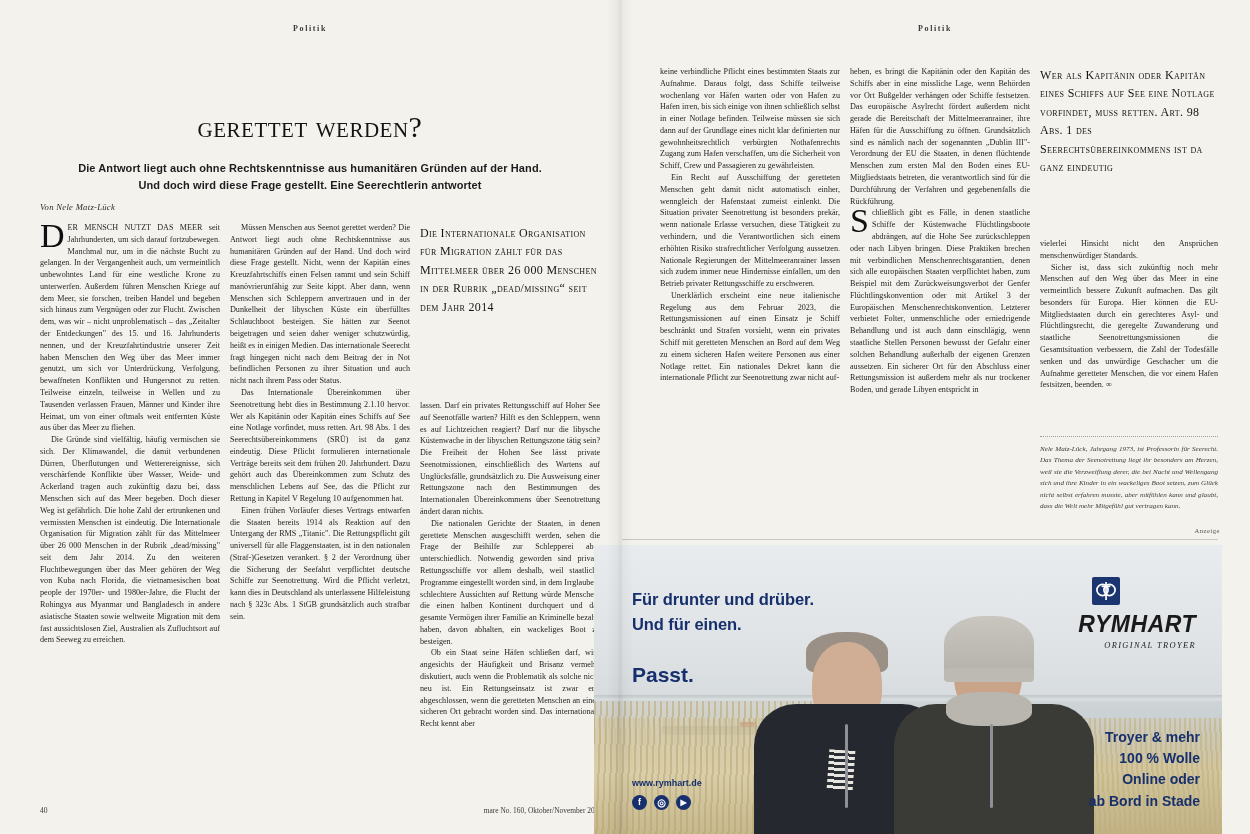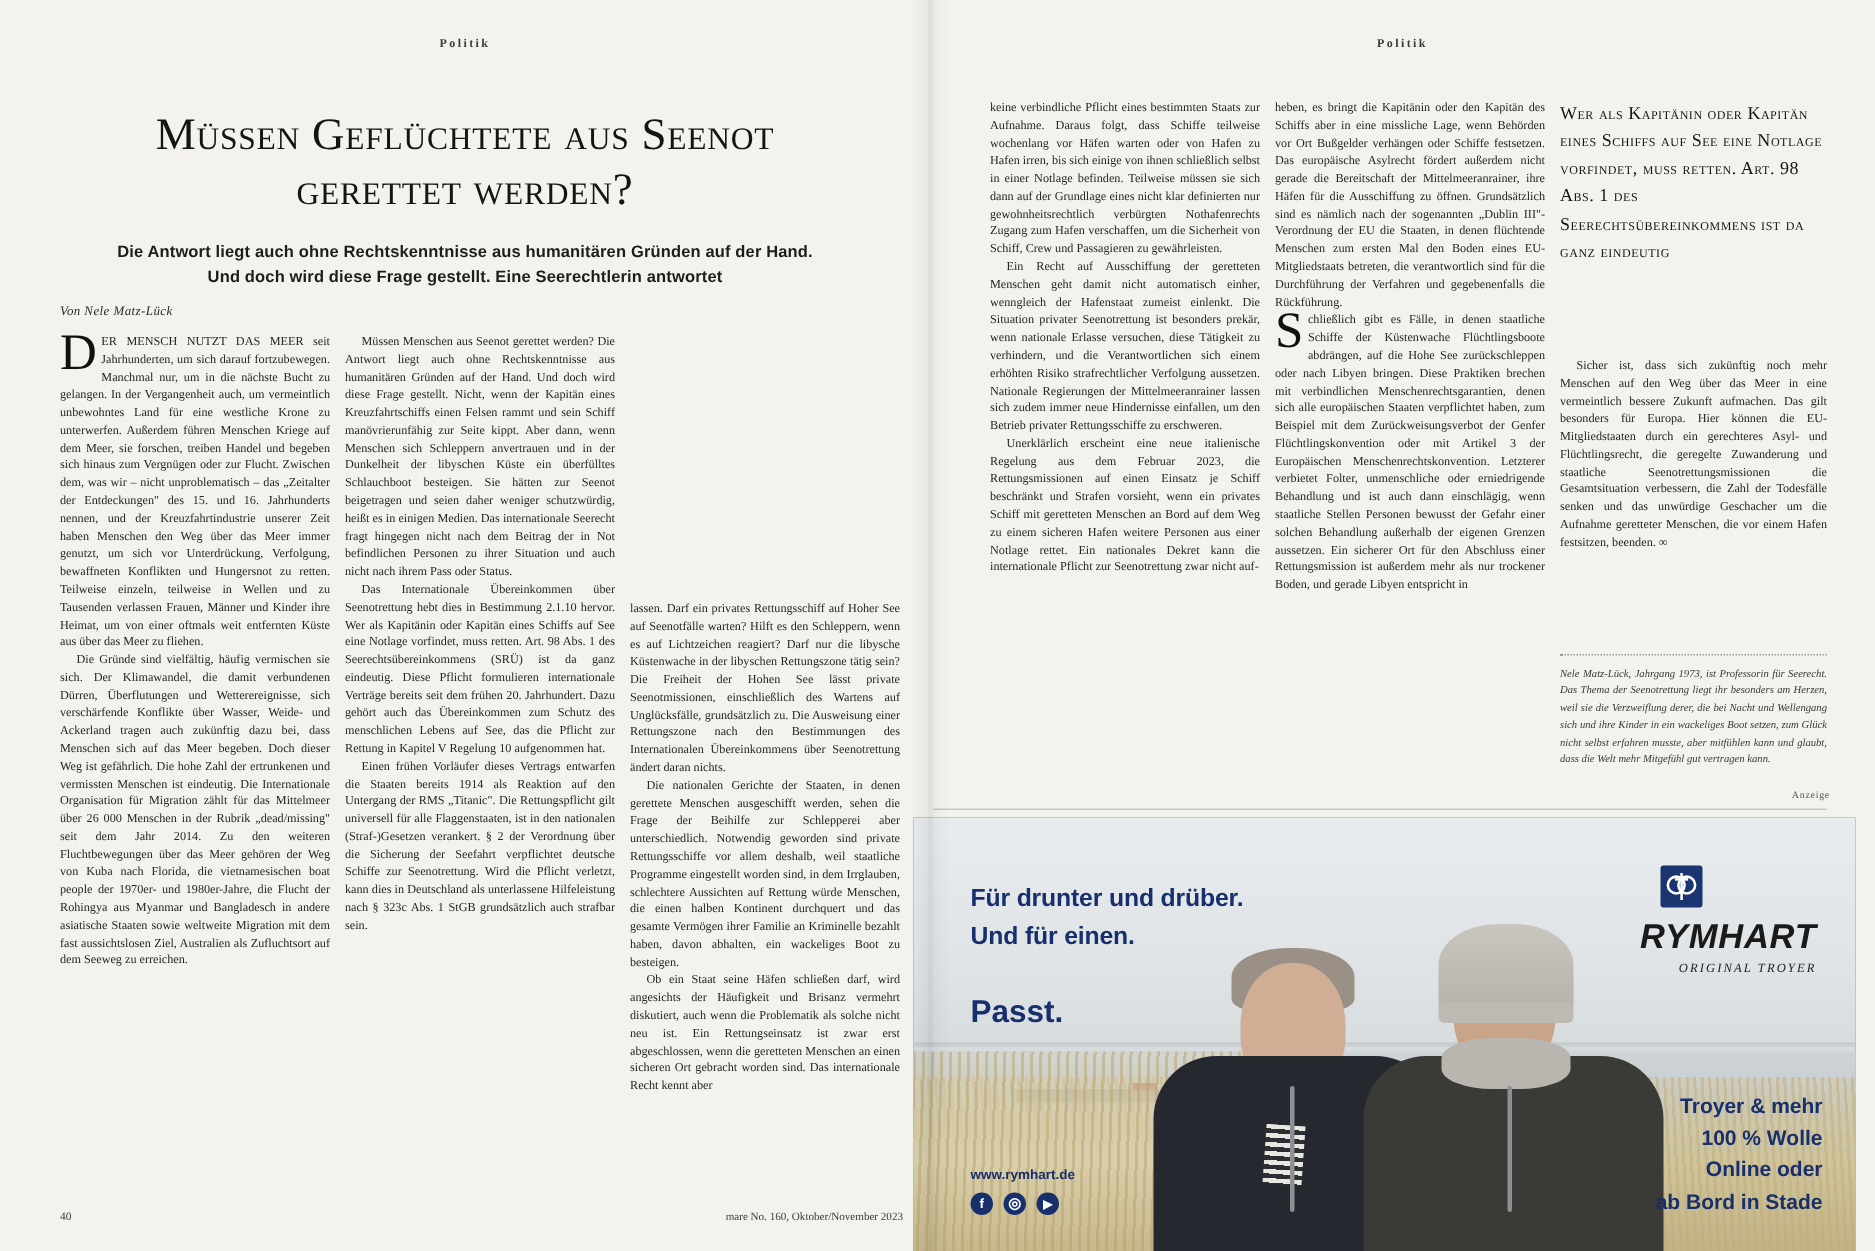--- a/index.html
+++ b/index.html
@@ -196,26 +196,26 @@
     letter-spacing: 0.5px;
   }
   .ad-rule {
     position: absolute;
     left: 622px; top: 539px;
     width: 596px;
     border-top: 1px solid #c8c6c0;
   }
   .ad {
     position: absolute;
-    left: 609px;
+    left: 594px;
     top: 545px;
     width: 628px;
     height: 289px;
     overflow: hidden;
-    background: #0ea5e9;
+    background: #fdba74;
   }
 
   
   .ad-sky {
     position: absolute; left:0; top:0; width:100%; height: 64%;
     background: linear-gradient(to bottom, #e9ecee 0%, #dfe3e6 55%, #d2d7da 100%);
   }
   .ad-horizon {
     position: absolute; left:0; top: 52%; width:100%; height: 3px;
     background: linear-gradient(to bottom, #b9bfc0, #cdd2d3);
@@ -388,21 +388,21 @@
 <div class="spread">
 
   <div class="page page-left"></div>
   <div class="page page-right"></div>
 
   <div class="runhead runhead-left">Politik</div>
   <div class="runhead runhead-right">Politik</div>
 
   <div class="headline-block">
     <div class="headline">
-      <span class="big">Müssen Geflüchtete aus Seenot</span><br>
+      <br>
       <span class="big">gerettet werden?</span>
     </div>
     <div class="deck">
       <span>Die Antwort liegt auch ohne Rechtskenntnisse aus humanitären Gründen auf der Hand.</span><br>
       <span>Und doch wird diese Frage gestellt. Eine Seerechtlerin antwortet</span>
     </div>
   </div>
 
   <div class="byline">Von Nele Matz-Lück</div>
 
@@ -410,20 +410,21 @@
     <p class="noindent dropcap">DER MENSCH NUTZT DAS MEER seit Jahrhunderten, um sich darauf fortzubewegen. Manchmal nur, um in die nächste Bucht zu gelangen. In der Vergangenheit auch, um vermeintlich unbewohntes Land für eine westliche Krone zu unterwerfen. Außerdem führen Menschen Kriege auf dem Meer, sie forschen, treiben Handel und begeben sich hinaus zum Vergnügen oder zur Flucht. Zwischen dem, was wir – nicht unproblematisch – das „Zeitalter der Entdeckungen" des 15. und 16. Jahrhunderts nennen, und der Kreuzfahrtindustrie unserer Zeit haben Menschen den Weg über das Meer immer genutzt, um sich vor Unterdrückung, Verfolgung, bewaffneten Konflikten und Hungersnot zu retten. Teilweise einzeln, teilweise in Wellen und zu Tausenden verlassen Frauen, Männer und Kinder ihre Heimat, um von einer oftmals weit entfernten Küste aus über das Meer zu fliehen.</p>
     <p>Die Gründe sind vielfältig, häufig vermischen sie sich. Der Klimawandel, die damit verbundenen Dürren, Überflutungen und Wetterereignisse, sich verschärfende Konflikte über Wasser, Weide- und Ackerland tragen auch zukünftig dazu bei, dass Menschen sich auf das Meer begeben. Doch dieser Weg ist gefährlich. Die hohe Zahl der ertrunkenen und vermissten Menschen ist eindeutig. Die Internationale Organisation für Migration zählt für das Mittelmeer über 26 000 Menschen in der Rubrik „dead/missing" seit dem Jahr 2014. Zu den weiteren Fluchtbewegungen über das Meer gehören der Weg von Kuba nach Florida, die vietnamesischen boat people der 1970er- und 1980er-Jahre, die Flucht der Rohingya aus Myanmar und Bangladesch in andere asiatische Staaten sowie weltweite Migration mit dem fast aussichtslosen Ziel, Australien als Zufluchtsort auf dem Seeweg zu erreichen.</p>
   </div>
 
   <div class="col c2">
     <p>Müssen Menschen aus Seenot gerettet werden? Die Antwort liegt auch ohne Rechtskenntnisse aus humanitären Gründen auf der Hand. Und doch wird diese Frage gestellt. Nicht, wenn der Kapitän eines Kreuzfahrtschiffs einen Felsen rammt und sein Schiff manövrierunfähig zur Seite kippt. Aber dann, wenn Menschen sich Schleppern anvertrauen und in der Dunkelheit der libyschen Küste ein überfülltes Schlauchboot besteigen. Sie hätten zur Seenot beigetragen und seien daher weniger schutzwürdig, heißt es in einigen Medien. Das internationale Seerecht fragt hingegen nicht nach dem Beitrag der in Not befindlichen Personen zu ihrer Situation und auch nicht nach ihrem Pass oder Status.</p>
     <p>Das Internationale Übereinkommen über Seenotrettung hebt dies in Bestimmung 2.1.10 hervor. Wer als Kapitänin oder Kapitän eines Schiffs auf See eine Notlage vorfindet, muss retten. Art. 98 Abs. 1 des Seerechtsübereinkommens (SRÜ) ist da ganz eindeutig. Diese Pflicht formulieren internationale Verträge bereits seit dem frühen 20. Jahrhundert. Dazu gehört auch das Übereinkommen zum Schutz des menschlichen Lebens auf See, das die Pflicht zur Rettung in Kapitel V Regelung 10 aufgenommen hat.</p>
     <p>Einen frühen Vorläufer dieses Vertrags entwarfen die Staaten bereits 1914 als Reaktion auf den Untergang der RMS „Titanic". Die Rettungspflicht gilt universell für alle Flaggenstaaten, ist in den nationalen (Straf-)Gesetzen verankert. § 2 der Verordnung über die Sicherung der Seefahrt verpflichtet deutsche Schiffe zur Seenotrettung. Wird die Pflicht verletzt, kann dies in Deutschland als unterlassene Hilfeleistung nach § 323c Abs. 1 StGB grundsätzlich auch strafbar sein.</p>
   </div>
 
+  <div class="pullquote pq3">Die Internationale Organisation für Migration zählt für das Mittelmeer über 26 000 Menschen in der Rubrik „dead/missing“ seit dem Jahr 2014</div>
 
   <div class="col c3">
     <div class="body-after-quote">
       <p class="noindent">lassen. Darf ein privates Rettungsschiff auf Hoher See auf Seenotfälle warten? Hilft es den Schleppern, wenn es auf Lichtzeichen reagiert? Darf nur die libysche Küstenwache in der libyschen Rettungszone tätig sein? Die Freiheit der Hohen See lässt private Seenotmissionen, einschließlich des Wartens auf Unglücksfälle, grundsätzlich zu. Die Ausweisung einer Rettungszone nach den Bestimmungen des Internationalen Übereinkommens über Seenotrettung ändert daran nichts.</p>
       <p>Die nationalen Gerichte der Staaten, in denen gerettete Menschen ausgeschifft werden, sehen die Frage der Beihilfe zur Schlepperei aber unterschiedlich. Notwendig geworden sind private Rettungsschiffe vor allem deshalb, weil staatliche Programme eingestellt worden sind, in dem Irrglauben, schlechtere Aussichten auf Rettung würde Menschen, die einen halben Kontinent durchquert und das gesamte Vermögen ihrer Familie an Kriminelle bezahlt haben, davon abhalten, ein wackeliges Boot zu besteigen.</p>
       <p>Ob ein Staat seine Häfen schließen darf, wird angesichts der Häufigkeit und Brisanz vermehrt diskutiert, auch wenn die Problematik als solche nicht neu ist. Ein Rettungseinsatz ist zwar erst abgeschlossen, wenn die geretteten Menschen an einen sicheren Ort gebracht worden sind. Das internationale Recht kennt aber</p>
     </div>
   </div>
 
   <div class="col c4">
@@ -434,20 +435,21 @@
 
   <div class="col c5">
     <p class="noindent">heben, es bringt die Kapitänin oder den Kapitän des Schiffs aber in eine missliche Lage, wenn Behörden vor Ort Bußgelder verhängen oder Schiffe festsetzen. Das europäische Asylrecht fördert außerdem nicht gerade die Bereitschaft der Mittelmeeranrainer, ihre Häfen für die Ausschiffung zu öffnen. Grundsätzlich sind es nämlich nach der sogenannten „Dublin III"-Verordnung der EU die Staaten, in denen flüchtende Menschen zum ersten Mal den Boden eines EU-Mitgliedstaats betreten, die verantwortlich sind für die Durchführung der Verfahren und gegebenenfalls die Rückführung.</p>
     <p class="noindent dropcap">Schließlich gibt es Fälle, in denen staatliche Schiffe der Küstenwache Flüchtlingsboote abdrängen, auf die Hohe See zurückschleppen oder nach Libyen bringen. Diese Praktiken brechen mit verbindlichen Menschenrechtsgarantien, denen sich alle europäischen Staaten verpflichtet haben, zum Beispiel mit dem Zurückweisungsverbot der Genfer Flüchtlingskonvention oder mit Artikel 3 der Europäischen Menschenrechtskonvention. Letzterer verbietet Folter, unmenschliche oder erniedrigende Behandlung und ist auch dann einschlägig, wenn staatliche Stellen Personen bewusst der Gefahr einer solchen Behandlung außerhalb der eigenen Grenzen aussetzen. Ein sicherer Ort für den Abschluss einer Rettungsmission ist außerdem mehr als nur trockener Boden, und gerade Libyen entspricht in</p>
   </div>
 
   <div class="pullquote pq6">Wer als Kapitänin oder Kapitän eines Schiffs auf See eine Notlage vorfindet, muss retten. Art. 98 Abs. 1 des Seerechtsübereinkommens ist da ganz eindeutig</div>
 
   <div class="col c6">
     <div class="body-after-quote">
+      <p class="noindent">vielerlei Hinsicht nicht den Ansprüchen menschenwürdiger Standards.</p>
       <p>Sicher ist, dass sich zukünftig noch mehr Menschen auf den Weg über das Meer in eine vermeintlich bessere Zukunft aufmachen. Das gilt besonders für Europa. Hier können die EU-Mitgliedstaaten durch ein gerechteres Asyl- und Flüchtlingsrecht, die geregelte Zuwanderung und staatliche Seenotrettungsmissionen die Gesamtsituation verbessern, die Zahl der Todesfälle senken und das unwürdige Geschacher um die Aufnahme geretteter Menschen, die vor einem Hafen festsitzen, beenden. ∞</p>
     </div>
   </div>
 
   <div class="bio-rule"></div>
   <div class="bio">Nele Matz-Lück, Jahrgang 1973, ist Professorin für Seerecht. Das Thema der Seenotrettung liegt ihr besonders am Herzen, weil sie die Verzweiflung derer, die bei Nacht und Wellengang sich und ihre Kinder in ein wackeliges Boot setzen, zum Glück nicht selbst erfahren musste, aber mitfühlen kann und glaubt, dass die Welt mehr Mitgefühl gut vertragen kann.</div>
 
   <div class="folio-page">40</div>
   <div class="folio-issue">mare No. 160, Oktober/November 2023</div>
 

